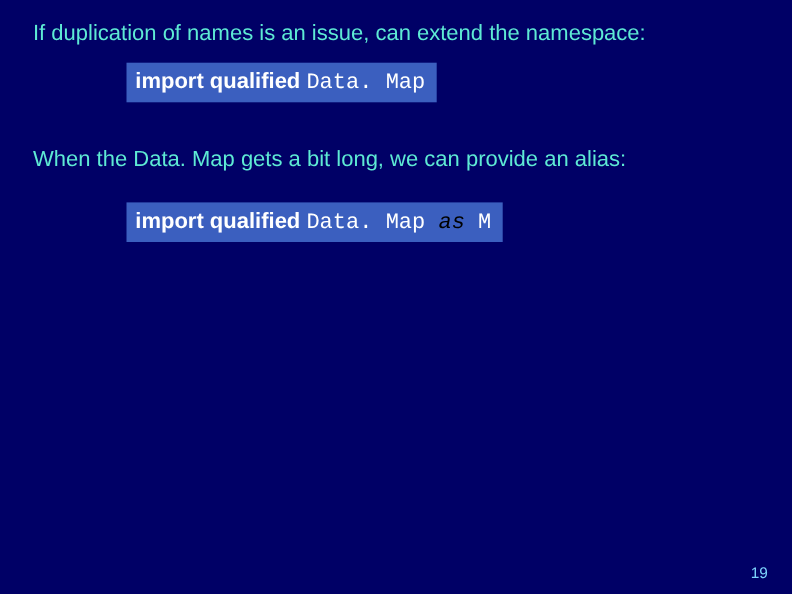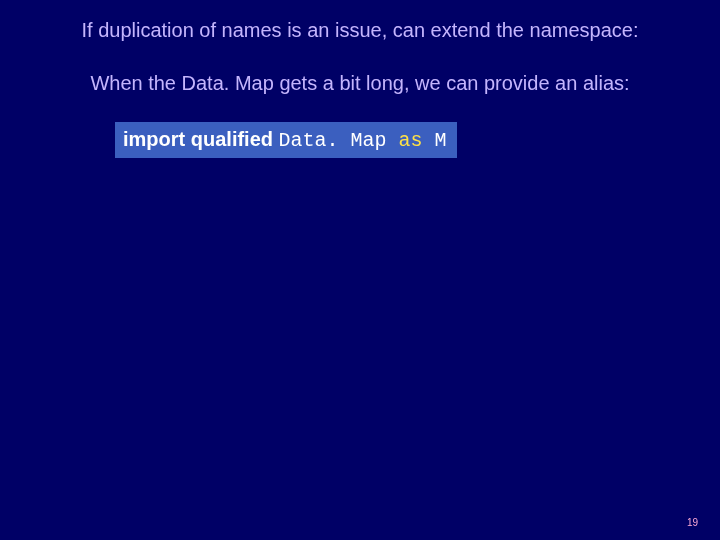--- a/index.html
+++ b/index.html
@@ -11,23 +11,22 @@
     color: #000;
     position: relative;
     overflow: hidden;
   }
   .slide {
     padding: 18px 30px 0 30px;
   }
   .para {
     font-size: 20px;
     line-height: 1.25;
-    color: #c4b5fd;
+    color: #5eead4;
     margin-bottom: 10px;
-    text-align: center;
   }
   .codebox {
     background: #3b5fbf;
     display: inline-block;
     padding: 4px 10px 4px 8px;
     margin-left: 85px;
     margin-bottom: 22px;
     margin-top: 4px;
     font-size: 20px;
     line-height: 1.3;
@@ -36,40 +35,44 @@
     font-family: Verdana, Geneva, sans-serif;
     font-weight: bold;
     color: #ffffff;
   }
   .codebox .mono {
     font-family: "Courier New", Courier, monospace;
     color: #ffffff;
   }
   .codebox .kwblue {
     font-family: "Courier New", Courier, monospace;
-    color: #fde047;
+    color: #000000;
+    font-style: italic;
   }
   .gap { height: 18px; }
   .gap2 { height: 12px; }
   .pagenum {
     position: absolute;
     bottom: 12px;
     right: 22px;
-    color: #f9a8d4;
-    font-size: 10px;
+    color: #7dd3fc;
+    font-size: 14px;
     font-family: Verdana, Geneva, sans-serif;
   }
 </style>
 </head>
 <body>
 
 <div class="slide">
 
   <div class="para">If duplication of names is an issue, can extend the namespace:</div>
 
+  <div class="codebox">
+    <span class="kw">import qualified </span><span class="mono">Data. Map</span>
+  </div>
 
 
   <div class="gap"></div>
 
   <div class="para">When the Data. Map gets a bit long, we can provide an alias:</div>
 
   <div class="gap2"></div>
 
   <div class="codebox">
     <span class="kw">import qualified </span><span class="mono">Data. Map </span><span class="kwblue">as </span><span class="mono">M</span>

